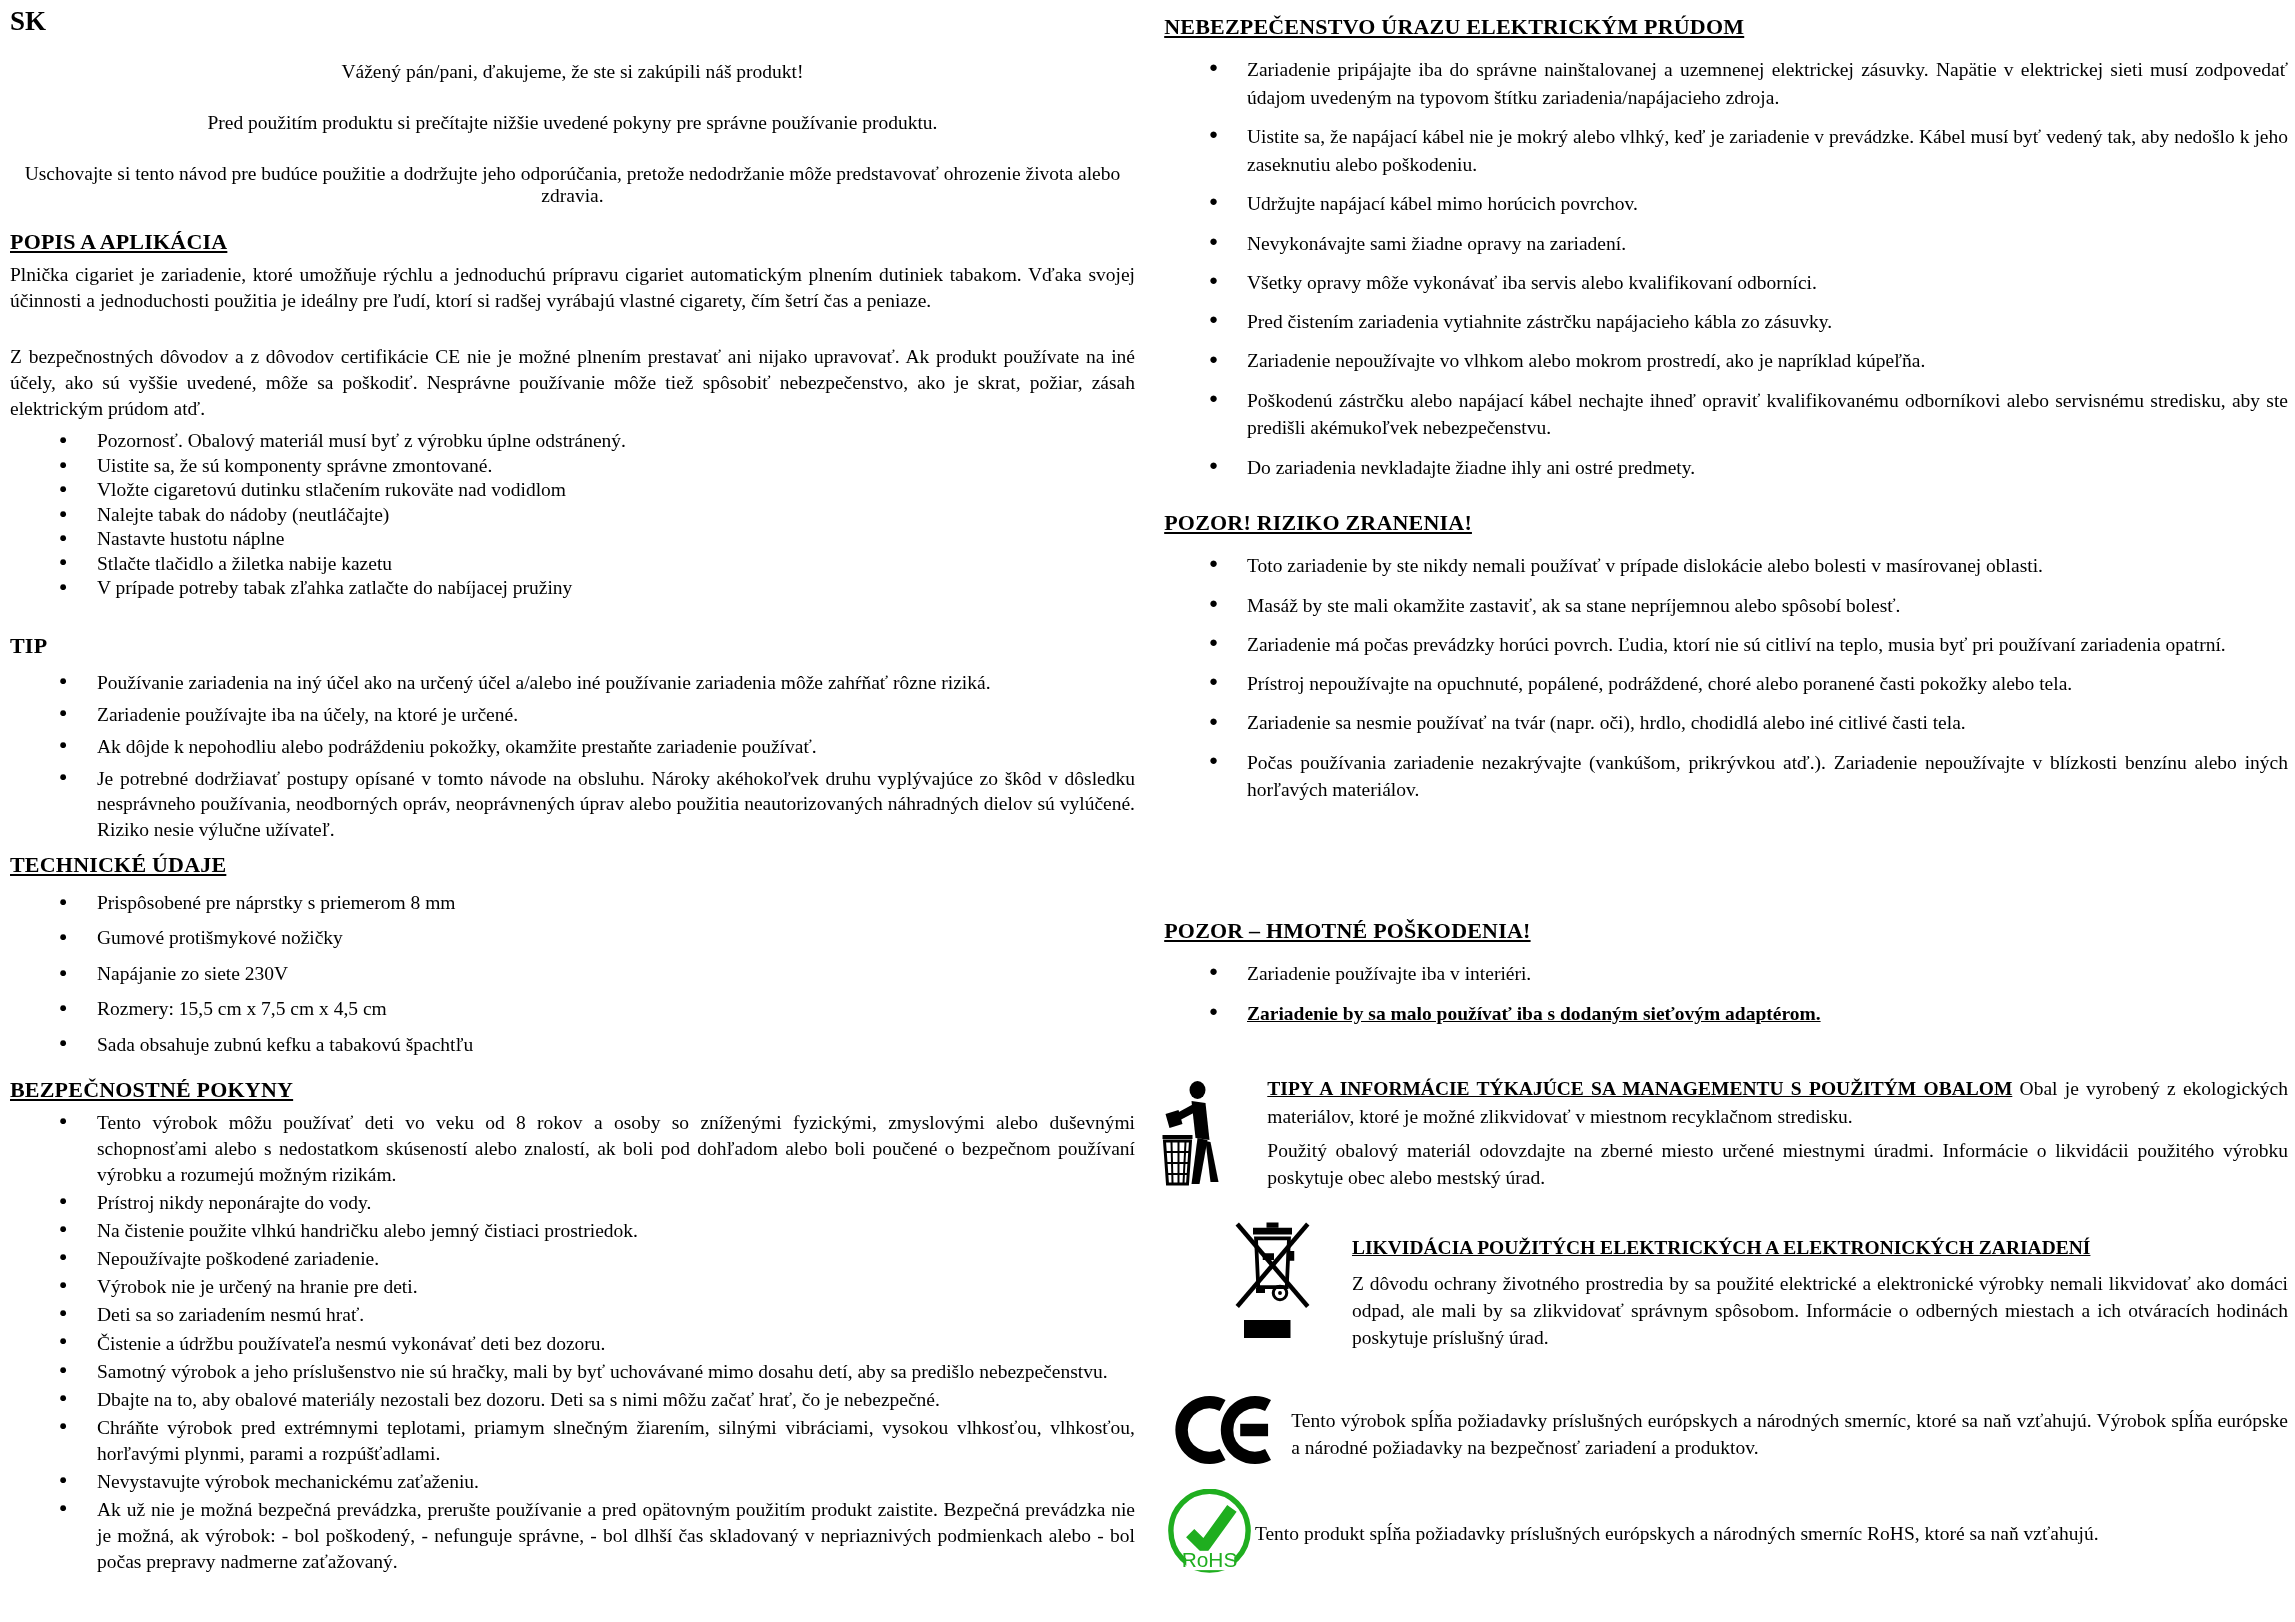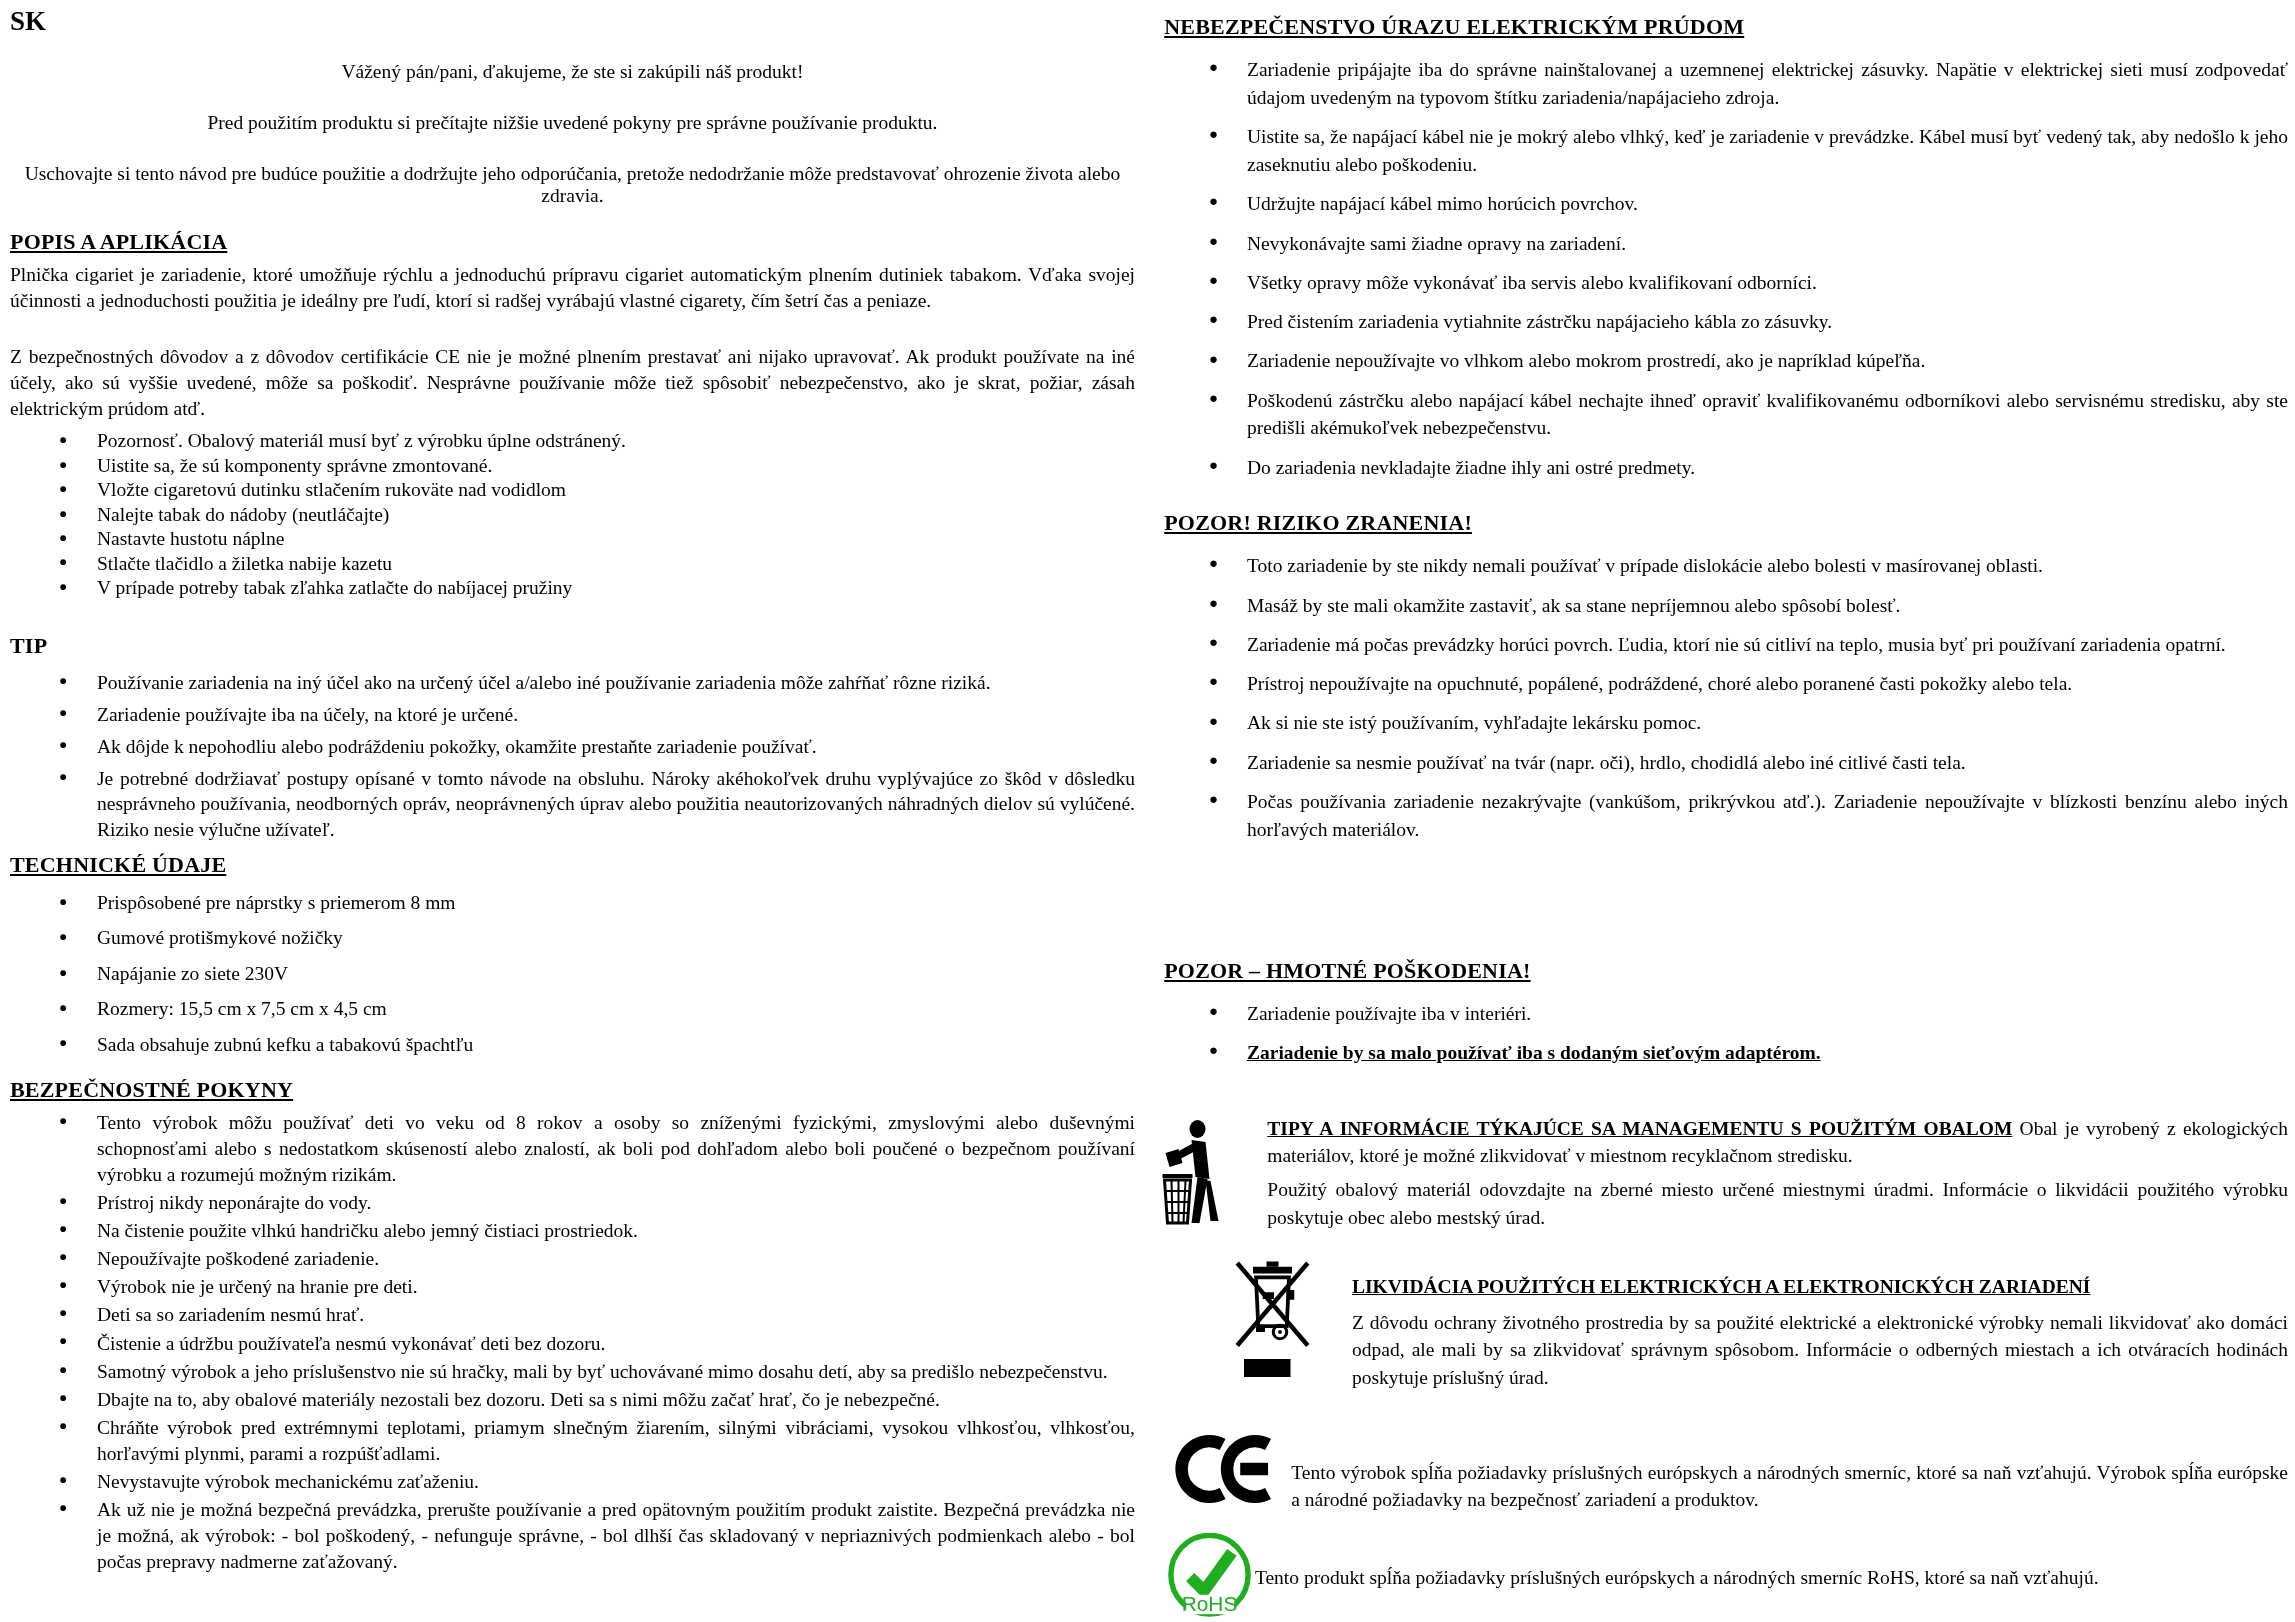--- a/index.html
+++ b/index.html
@@ -56,21 +56,21 @@
   .inline-title{font-weight:bold;text-decoration:underline;}
   .block-title{font-weight:bold;text-decoration:underline;display:block;margin-bottom:8.7px;}
 
   .row-obal{margin-top:48px;}
   .row-obal .icon-wrap{margin:4.3px 45px 0 4.3px;}
   .row-weee{margin-top:19px;}
   .row-weee .icon-wrap{margin:0 42px 0 78px;}
   .row-weee .txt{margin-top:16px;}
   .row-ce{margin-top:36px;}
   .row-ce .icon-wrap{margin:0 20px 0 4.3px;}
-  .row-ce .txt{margin-top:25px;}
+  .row-ce .txt{margin-top:12px;}
   .row-rohs{margin-top:19px;align-items:center;}
   .row-rohs .icon-wrap{margin:0 2.9px 0 10px;}
 </style>
 </head>
 <body>
 
 <div class="page">
 
   <div class="col-left">
 
@@ -143,21 +143,20 @@
       <li>Poškodenú zástrčku alebo napájací kábel nechajte ihneď opraviť kvalifikovanému odborníkovi alebo servisnému stredisku, aby ste predišli akémukoľvek nebezpečenstvu.</li>
       <li>Do zariadenia nevkladajte žiadne ihly ani ostré predmety.</li>
     </ul>
 
     <h2 class="sec" style="margin-top:29px">POZOR! RIZIKO ZRANENIA!</h2>
     <ul class="blist rlist" style="margin-top:16px">
       <li>Toto zariadenie by ste nikdy nemali používať v prípade dislokácie alebo bolesti v masírovanej oblasti.</li>
       <li>Masáž by ste mali okamžite zastaviť, ak sa stane nepríjemnou alebo spôsobí bolesť.</li>
       <li>Zariadenie má počas prevádzky horúci povrch. Ľudia, ktorí nie sú citliví na teplo, musia byť pri používaní zariadenia opatrní.</li>
       <li>Prístroj nepoužívajte na opuchnuté, popálené, podráždené, choré alebo poranené časti pokožky alebo tela.</li>
-      <li>Ak si nie ste istý používaním, vyhľadajte lekársku pomoc.</li>
       <li>Zariadenie sa nesmie používať na tvár (napr. oči), hrdlo, chodidlá alebo iné citlivé časti tela.</li>
       <li>Počas používania zariadenie nezakrývajte (vankúšom, prikrývkou atď.). Zariadenie nepoužívajte v blízkosti benzínu alebo iných horľavých materiálov.</li>
     </ul>
 
     <div class="spacer-block"></div>
 
     <h2 class="sec">POZOR – HMOTNÉ POŠKODENIA!</h2>
     <ul class="blist rlist" style="margin-top:16px">
       <li>Zariadenie používajte iba v interiéri.</li>
       <li class="strong-underline">Zariadenie by sa malo používať iba s dodaným sieťovým adaptérom.</li>

